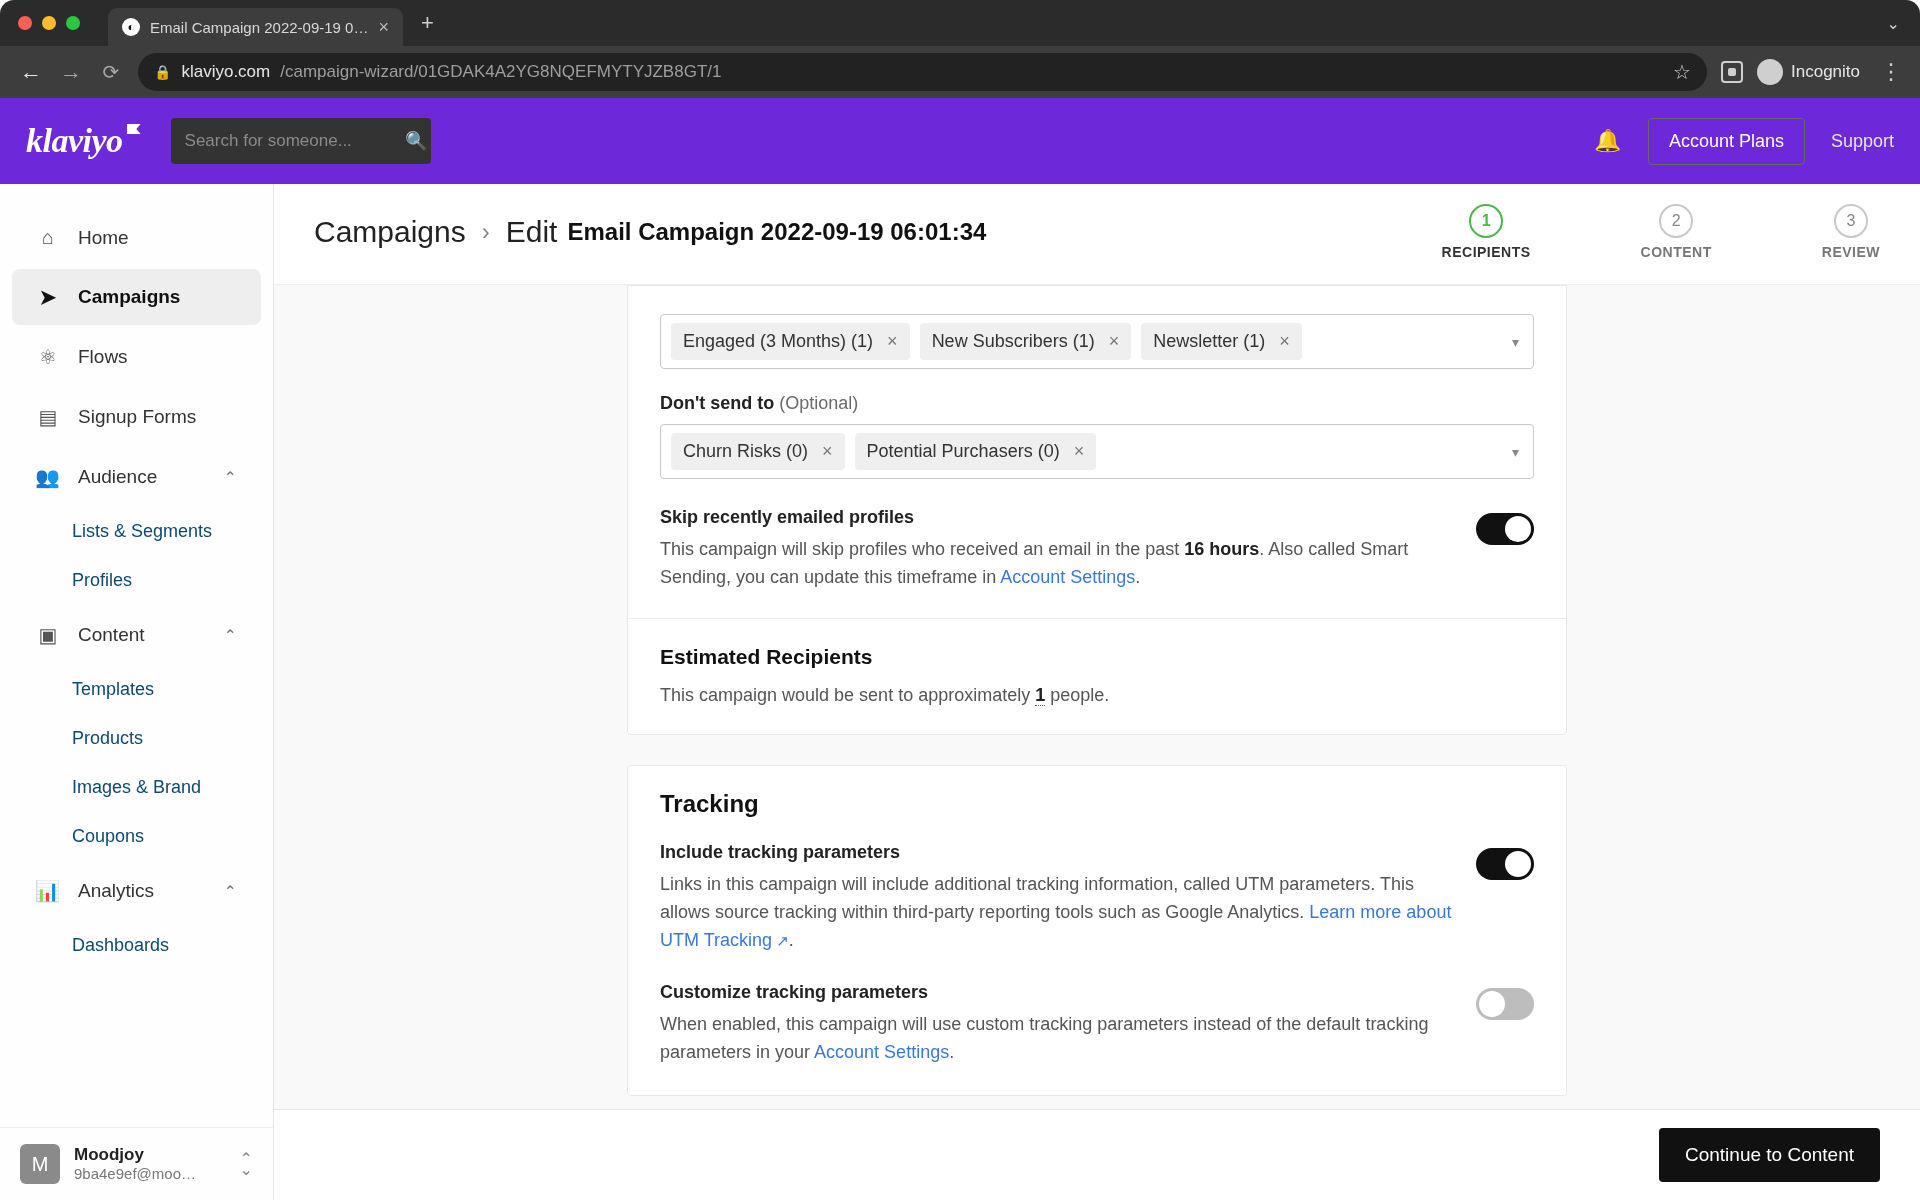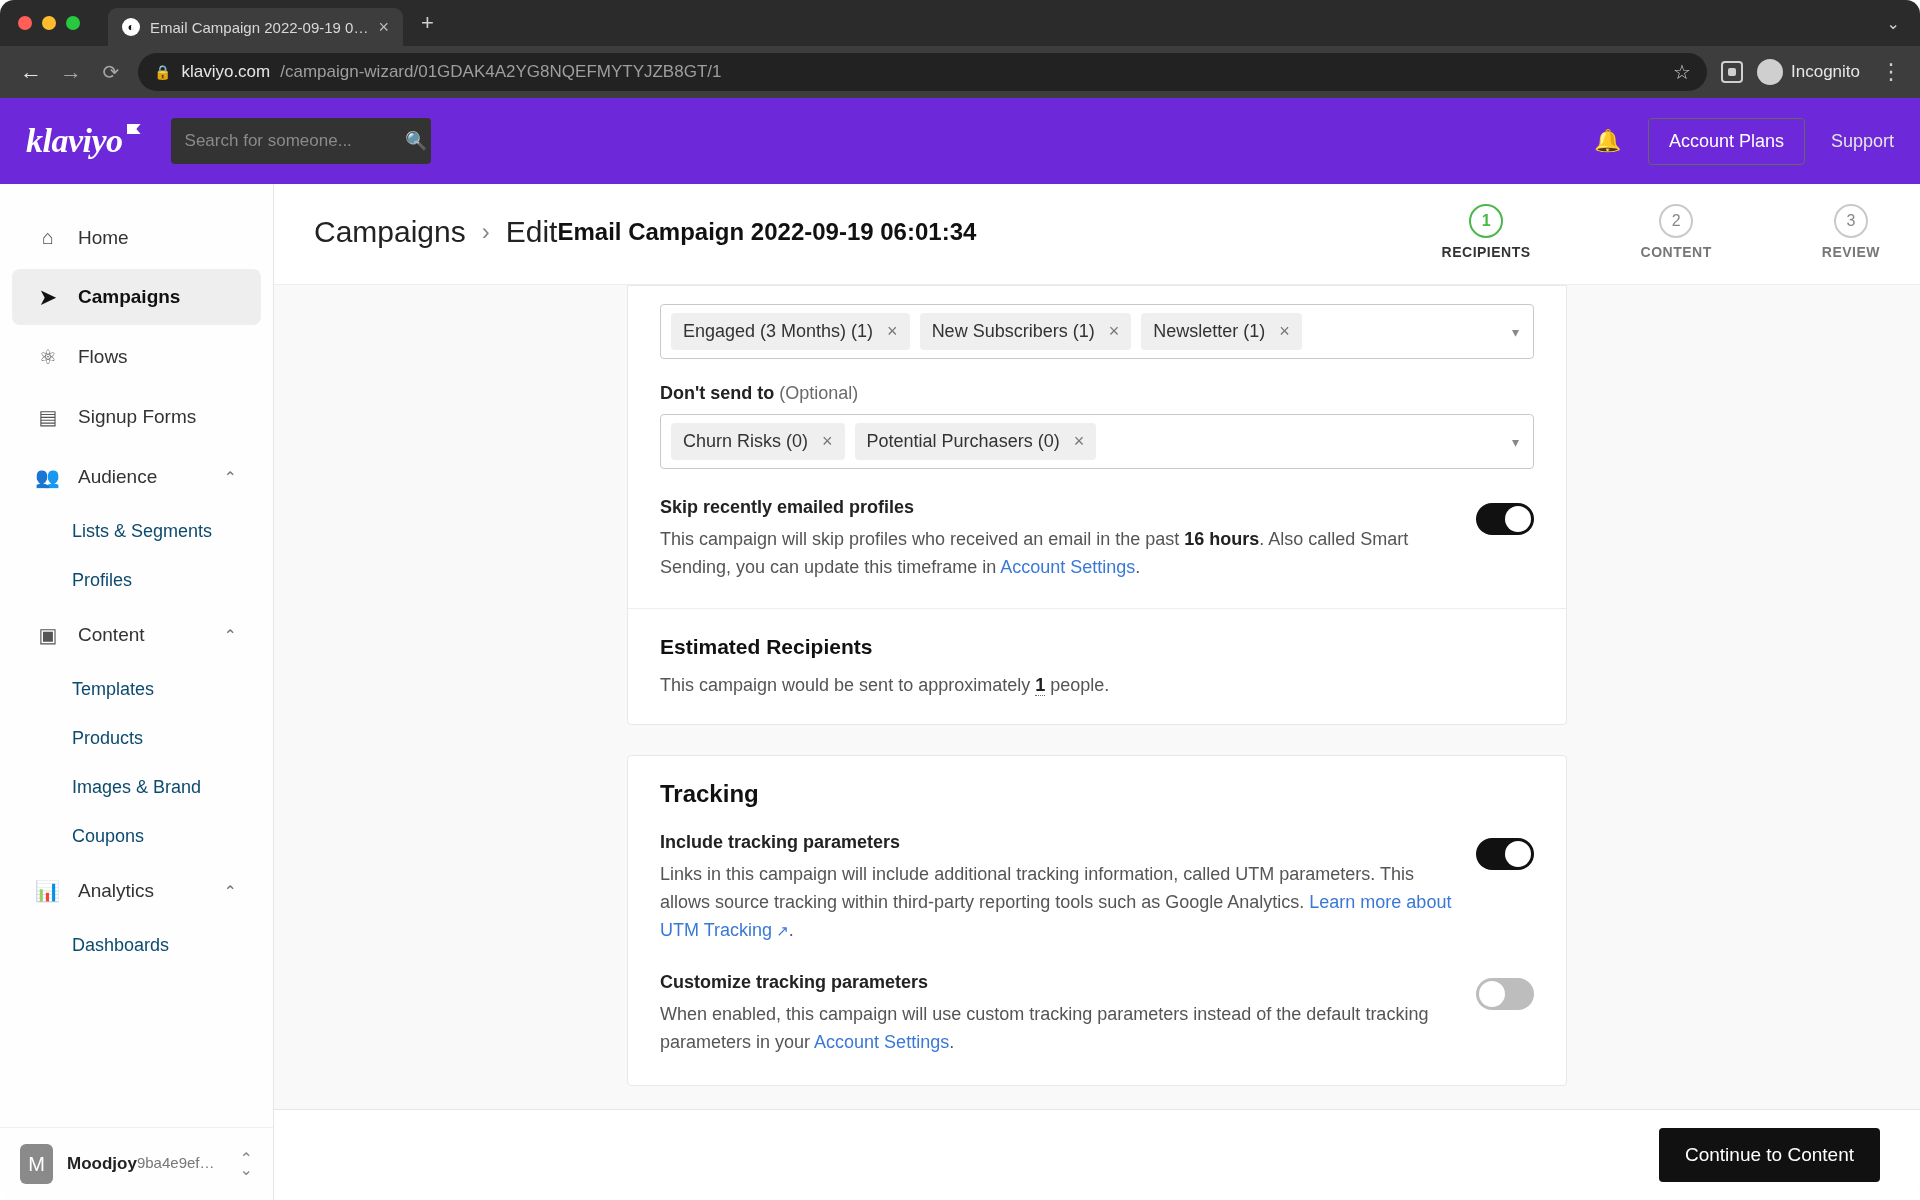--- a/index.html
+++ b/index.html
@@ -169,42 +169,42 @@
     margin-top:auto;
     border-top:1px solid #eee;
     padding:16px 20px;
     display:flex; align-items:center; gap:14px;
   }
   .avatar {
     width:40px; height:40px; border-radius:6px;
     background:#8a8a8a; color:#fff; display:flex; align-items:center; justify-content:center;
     font-size:20px;
   }
-  .sf-text { display:flex; flex-direction:row; line-height:1.2; overflow:hidden; }
+  .sf-text { display:flex; flex-direction:column; line-height:1.2; overflow:hidden; }
   .sf-name { font-size:17px; font-weight:600; color:#222; }
   .sf-mail { font-size:15px; color:#777; white-space:nowrap; overflow:hidden; text-overflow:ellipsis; max-width:130px;}
   .sf-updown { margin-left:auto; color:#888; font-size:16px; line-height:0.7; display:flex; flex-direction:column; }
 
   
   .main {
     flex:1;
     display:flex; flex-direction:column;
     background:#f9f9f9;
     position:relative;
   }
 
   .page-header {
     background:#fff;
     padding: 20px 40px 24px 40px;
     display:flex; align-items:center;
     border-bottom:1px solid #eee;
   }
   .crumb-link { font-size:30px; color:#222; }
   .crumb-sep { font-size:24px; color:#888; margin:0 16px; }
-  .crumb-action { font-size:30px; color:#222; }
+  .crumb-action { font-size:30px; color:#222; margin-right:10px; }
   .crumb-title { font-size:24px; color:#111; font-weight:700; }
 
   .wizard-steps {
     margin-left:auto;
     display:flex; gap:110px;
   }
   .wiz-step { text-align:center; }
   .wiz-circle {
     width:34px; height:34px; border-radius:50%;
     display:flex; align-items:center; justify-content:center;
@@ -432,21 +432,21 @@
           <div class="wiz-circle">3</div>
           <div class="wiz-label">REVIEW</div>
         </div>
       </div>
     </div>
 
     <div class="content-scroll">
 
       <div class="card first">
 
-        <div class="tag-field" style="margin-top:18px;">
+        <div class="tag-field" style="margin-top:28px;">
           <span class="chip">
             <span>Engaged (3 Months) (1)</span>
             <span class="x">×</span>
           </span>
           <span class="chip">
             <span>New Subscribers (1)</span>
             <span class="x">×</span>
           </span>
           <span class="chip">
             <span>Newsletter (1)</span>

